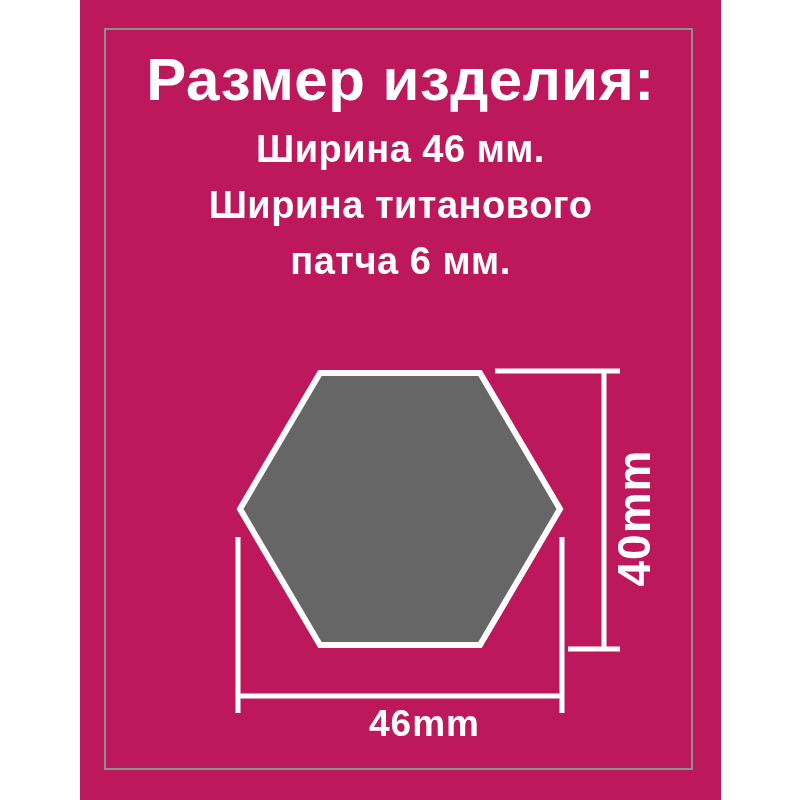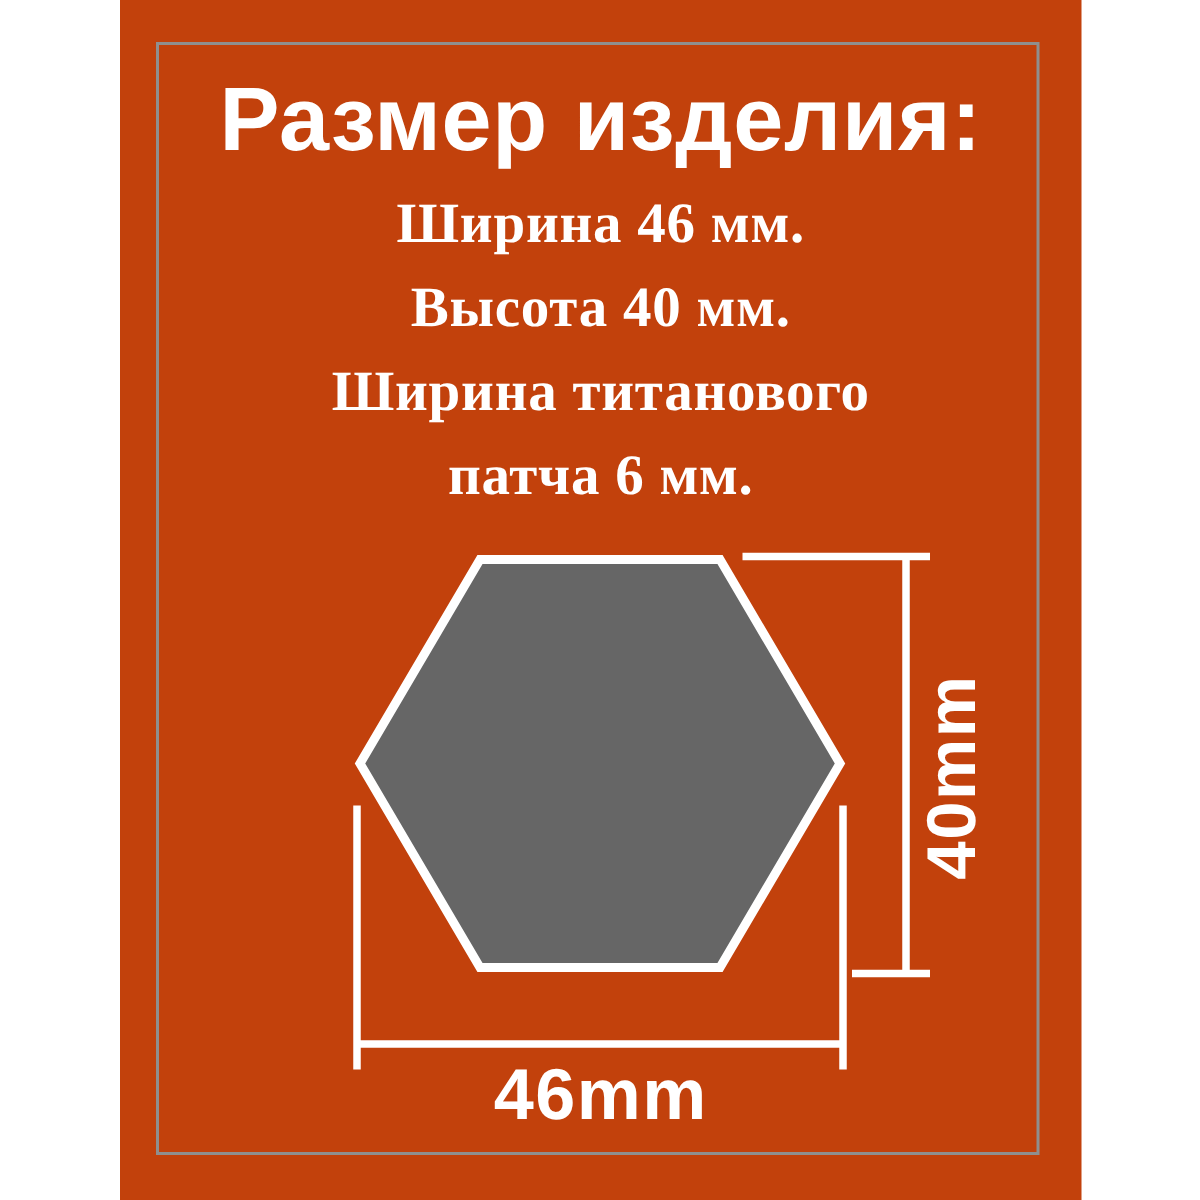--- a/index.html
+++ b/index.html
@@ -16,21 +16,21 @@
     width: 800px;
     height: 800px;
     background: #ffffff;
   }
   .card {
     position: absolute;
     left: 80px;
     top: 0;
     width: 641px;
     height: 800px;
-    background: #c2410c;
+    background: #be185d;
   }
   .frame {
     position: absolute;
     left: 24px;
     top: 28px;
     width: 589px;
     height: 742px;
     border: 2px solid #8f8f8f;
     box-sizing: border-box;
   }
@@ -51,21 +51,20 @@
     position: absolute;
     left: 0;
     top: 121px;
     width: 100%;
     text-align: center;
     color: #ffffff;
     font-size: 38px;
     line-height: 56px;
     font-weight: 700;
     letter-spacing: 0.5px;
-    font-family: Liberation Serif, serif;
   }
   .spec-line { white-space: nowrap; }
   .diagram-svg {
     position: absolute;
     left: 0;
     top: 0;
     width: 641px;
     height: 800px;
   }
   .dim-label {
@@ -84,36 +83,36 @@
     display: flex;
     align-items: center;
     justify-content: center;
     transform: rotate(-90deg);
   }
   .dim-label-width {
     left: 0;
     top: 703px;
     width: 100%;
     text-align: center;
-    font-size: 48px;
+    font-size: 37px;
+    padding-left: 24px;
   }
 </style>
 </head>
 <body>
 
 <div class="stage">
   <div class="card">
 
     <div class="frame"></div>
 
     <div class="title">Размер изделия:</div>
 
     <div class="spec-lines">
       <div class="spec-line">Ширина 46 мм.</div>
-      <div class="spec-line">Высота 40 мм.</div>
       <div class="spec-line">Ширина титанового</div>
       <div class="spec-line">патча 6 мм.</div>
     </div>
 
     <svg class="diagram-svg" viewBox="80 0 641 800" xmlns="http://www.w3.org/2000/svg">
 
       <polygon points="320,373 480,373 560,509 480,645 320,645 240,509" stroke="#ffffff" stroke-width="6" stroke-linejoin="miter" fill="#666666"></polygon>
 
       <line x1="495" y1="371" x2="620" y2="371" stroke="#ffffff" stroke-width="5"></line>
       <line x1="604" y1="371" x2="604" y2="649" stroke="#ffffff" stroke-width="5"></line>

